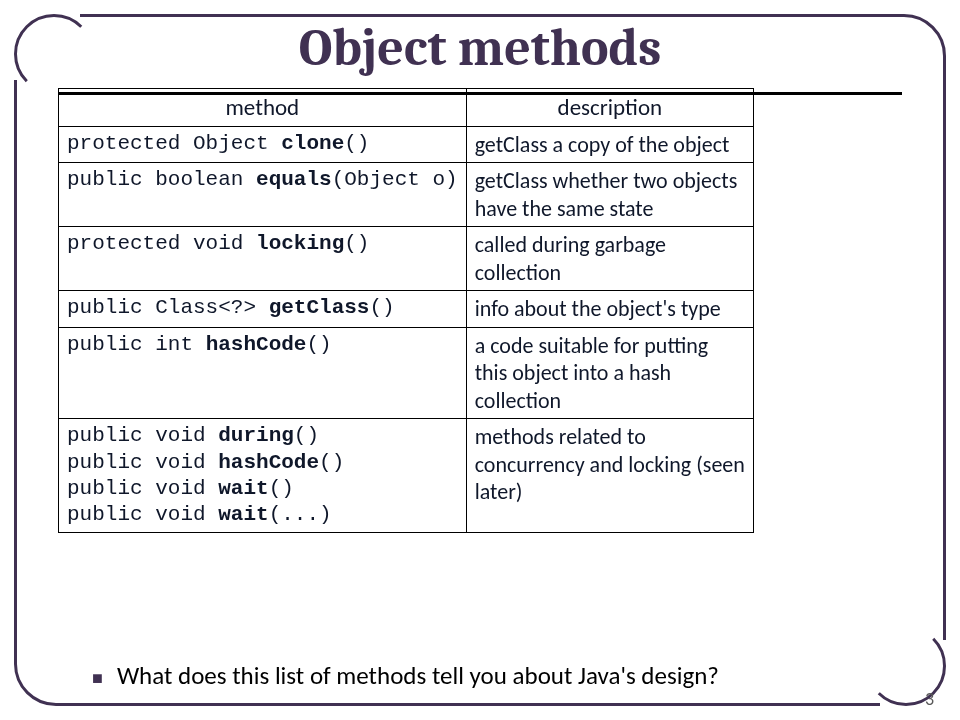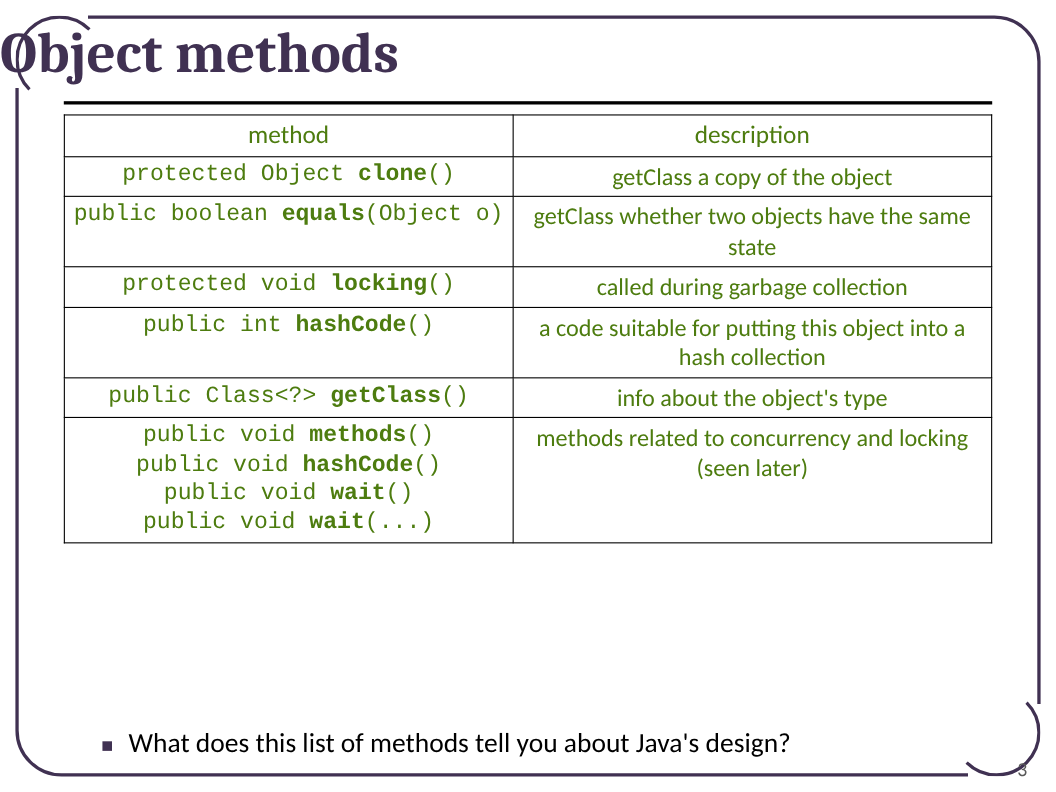--- a/index.html
+++ b/index.html
@@ -4,24 +4,24 @@
 <style>
 html,body{margin:0;padding:0;width:960px;height:720px;background:#fff;font-family:Calibri,"Segoe UI",Arial,sans-serif;overflow:hidden}
 .slide{position:relative;width:960px;height:720px;box-sizing:border-box}
 .frame{position:absolute;left:14px;top:14px;right:14px;bottom:14px;border:3px solid #403152;border-radius:42px}
 .corner-mask{position:absolute;width:80px;height:80px;background:#fff}
 .cm-tl{left:0;top:0}
 .cm-br{right:0;bottom:0}
 .corner-arc{position:absolute;width:80px;height:80px;border:3px solid #403152;border-radius:50%;box-sizing:border-box}
 .ca-tl{left:14px;top:14px;clip-path:polygon(0 0,100% 0,0 100%)}
 .ca-br{right:14px;bottom:14px;clip-path:polygon(100% 100%,0 100%,100% 0)}
-.title{position:absolute;left:0;right:0;top:18px;text-align:left;font-size:52px;font-weight:700;color:#403152;font-family:Cambria,Georgia,serif}
+.title{position:absolute;left:0;right:0;top:18px;text-align:center;font-size:52px;font-weight:700;color:#403152;font-family:Cambria,Georgia,serif}
 .hr{position:absolute;left:58px;right:58px;top:92px;height:3px;background:#000}
-table.methods{position:absolute;left:58px;top:104px;width:844px;border-collapse:collapse;font-size:22px;color:#4d7c0f}
-table.methods th,table.methods td{border:1px solid #000;padding:4px 8px;text-align:center;vertical-align:top;line-height:1.25}
+table.methods{position:absolute;left:58px;top:88px;width:696px;border-collapse:collapse;font-size:22px;color:#0f172a}
+table.methods th,table.methods td{border:1px solid #000;padding:4px 8px;text-align:left;vertical-align:top;line-height:1.25}
 table.methods th{font-weight:400;text-align:center;font-size:23px}
 td.code{font-family:"Courier New",monospace;font-size:21px;white-space:pre}
 td.code b{font-weight:700}
 .bullet{position:absolute;left:92px;top:660px;font-size:25px;color:#000}
 .bullet .sq{color:#403152;margin-right:14px;font-size:18px;vertical-align:middle}
 .pagenum{position:absolute;right:26px;bottom:10px;font-size:18px;color:#595959;font-family:Calibri,Arial,sans-serif}
 </style>
 </head>
 <body>
 
@@ -49,29 +49,29 @@
         </tr>
         <tr>
           <td class="code">public boolean <b>equals</b>(Object o)</td>
           <td>getClass whether two objects have the same state</td>
         </tr>
         <tr>
           <td class="code">protected void <b>locking</b>()</td>
           <td>called during garbage collection</td>
         </tr>
         <tr>
+          <td class="code">public Class&lt;?&gt; <b>getClass</b>()</td>
+          <td>info about the object's type</td>
+        </tr>
+        <tr>
           <td class="code">public int <b>hashCode</b>()</td>
           <td>a code suitable for putting this object into a hash collection</td>
         </tr>
         <tr>
-          <td class="code">public Class&lt;?&gt; <b>getClass</b>()</td>
-          <td>info about the object's type</td>
-        </tr>
-        <tr>
-          <td class="code">public void <b>methods</b>()
+          <td class="code">public void <b>during</b>()
 public void <b>hashCode</b>()
 public void <b>wait</b>()
 public void <b>wait</b>(...)</td>
           <td>methods related to concurrency and locking  (seen later)</td>
         </tr>
       </tbody>
   </table>
 
   <div class="bullet">
     <span class="sq">■</span><span>What does this list of methods tell you about Java's design?</span>

